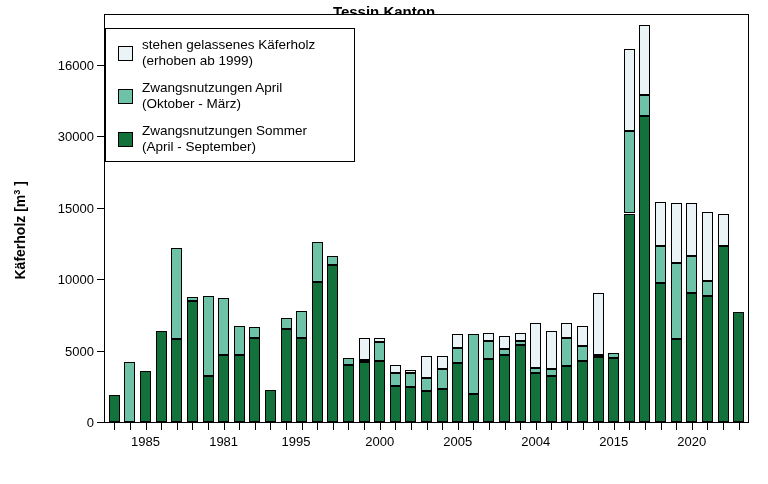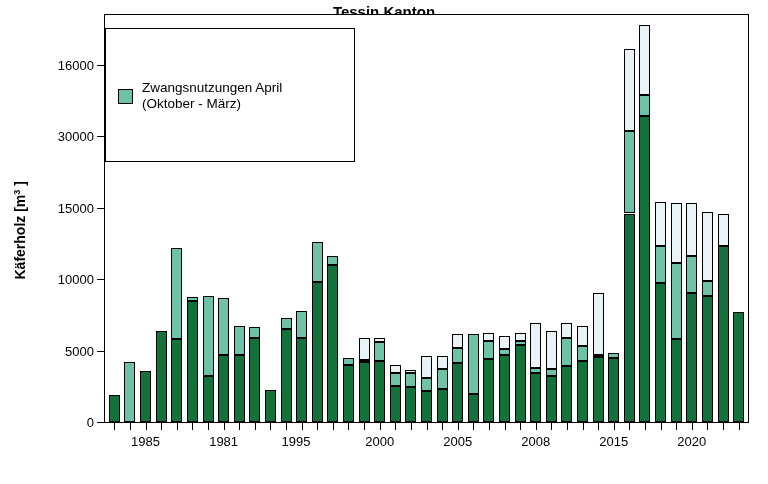--- a/index.html
+++ b/index.html
@@ -374,28 +374,42 @@
       <div class="xtick" style="left: 571.209px;"></div>
       <div class="xtick" style="left: 586.816px;"></div>
       <div class="xtick" style="left: 602.422px;"></div>
       <div class="xtick" style="left: 618.029px;"></div>
       <div class="xtick" style="left: 633.636px;"></div>
       <div class="xtick-label" style="left: 40.5777px; text-align: center;">1985</div>
       <div class="xtick-label" style="left: 118.612px;">1981</div>
       <div class="xtick-label" style="left: 191px;">1995</div>
       <div class="xtick-label" style="left: 274.68px;">2000</div>
       <div class="xtick-label" style="left: 352.714px;">2005</div>
-      <div class="xtick-label" style="left: 430.748px;">2008</div>
+      <div class="xtick-label" style="left: 430.748px;">2004</div>
       <div class="xtick-label" style="left: 508.782px;">2015</div>
       <div class="xtick-label" style="left: 586.816px; text-align: right;">2020</div>
     </div>
 
   <div id="legend">
+      <div class="legend-row" style="top: 8px;">
+        <div class="legend-swatch" style="background: rgb(234, 244, 247); margin-top: 9px;"></div>
+        <div class="legend-text">
+          <span class="l2">stehen gelassenes Käferholz</span>
+          <span class="l2">(erhoben ab 1999)</span>
+        </div>
+      </div>
       <div class="legend-row" style="top: 51px;">
         <div class="legend-swatch" style="background: rgb(110, 194, 168); margin-top: 9px;"></div>
         <div class="legend-text">
           <span class="l2">Zwangsnutzungen April</span>
           <span class="l2">(Oktober - März)</span>
         </div>
       </div>
+      <div class="legend-row" style="top: 94px;">
+        <div class="legend-swatch" style="background: rgb(19, 113, 60); margin-top: 9px;"></div>
+        <div class="legend-text">
+          <span class="l2">Zwangsnutzungen Sommer</span>
+          <span class="l2">(April - September)</span>
+        </div>
+      </div>
     </div>
 
 </div>
 
 </body></html>

